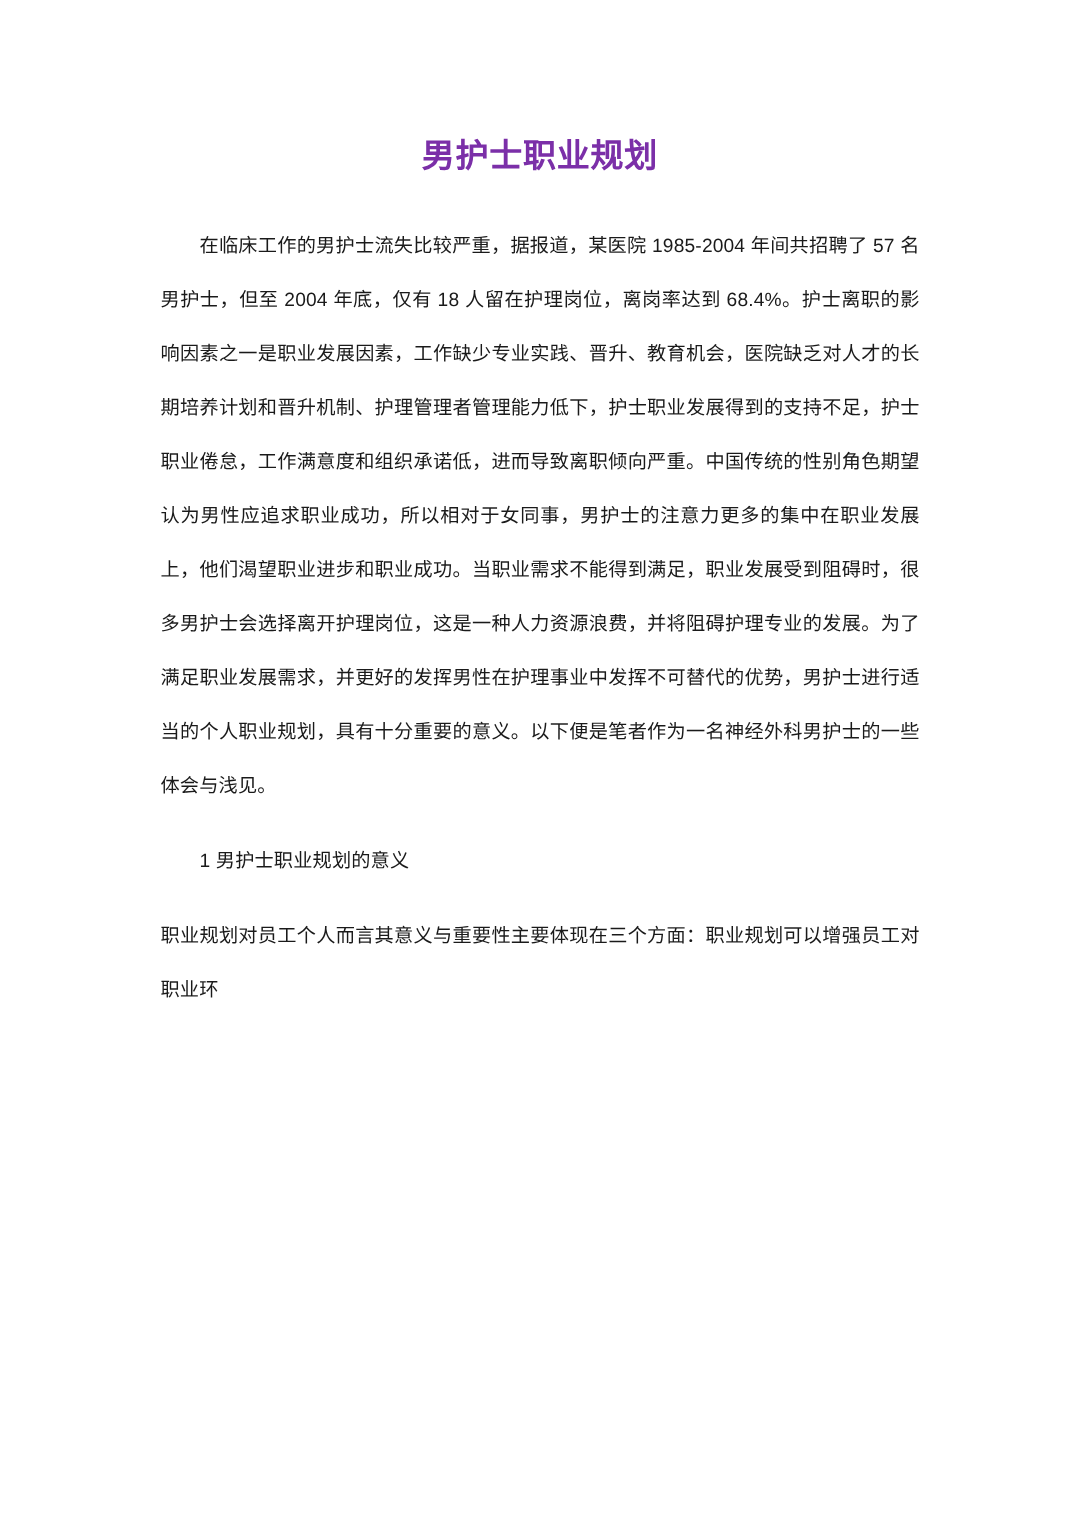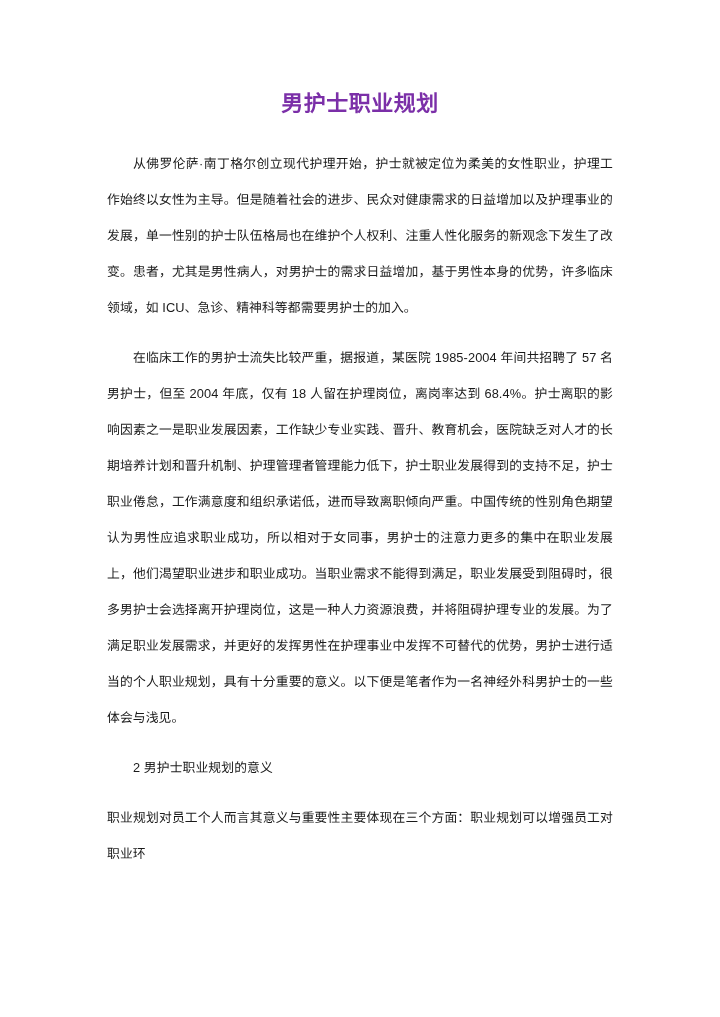--- a/index.html
+++ b/index.html
@@ -88,24 +88,23 @@
 <body>
 
 <div class="page">
 
   <div class="doc-body">
 
     <h1 class="doc-title">男护士职业规划</h1>
 
     <div class="content">
 
-      <p class="para">从佛罗伦萨·南丁格尔创立现代护理开始，护士就被定位为柔美的女性职业，护理工作始终以女性为主导。但是随着社会的进步、民众对健康需求的日益增加以及护理事业的发展，单一性别的护士队伍格局也在维护个人权利、注重人性化服务的新观念下发生了改变。患者，尤其是男性病人，对男护士的需求日益增加，基于男性本身的优势，许多临床领域，如 ICU、急诊、精神科等都需要男护士的加入。</p>
 
       <p class="para">在临床工作的男护士流失比较严重，据报道，某医院 1985-2004 年间共招聘了 57 名男护士，但至 2004 年底，仅有 18 人留在护理岗位，离岗率达到 68.4%。护士离职的影响因素之一是职业发展因素，工作缺少专业实践、晋升、教育机会，医院缺乏对人才的长期培养计划和晋升机制、护理管理者管理能力低下，护士职业发展得到的支持不足，护士职业倦怠，工作满意度和组织承诺低，进而导致离职倾向严重。中国传统的性别角色期望认为男性应追求职业成功，所以相对于女同事，男护士的注意力更多的集中在职业发展上，他们渴望职业进步和职业成功。当职业需求不能得到满足，职业发展受到阻碍时，很多男护士会选择离开护理岗位，这是一种人力资源浪费，并将阻碍护理专业的发展。为了满足职业发展需求，并更好的发挥男性在护理事业中发挥不可替代的优势，男护士进行适当的个人职业规划，具有十分重要的意义。以下便是笔者作为一名神经外科男护士的一些体会与浅见。</p>
 
-      <h2 class="section-heading">2  男护士职业规划的意义</h2>
+      <h2 class="section-heading">1  男护士职业规划的意义</h2>
 
 
       <p class="para no-indent last">职业规划对员工个人而言其意义与重要性主要体现在三个方面：职业规划可以增强员工对职业环</p>
 
     </div>
   </div>
 </div>
 
 </body></html>

